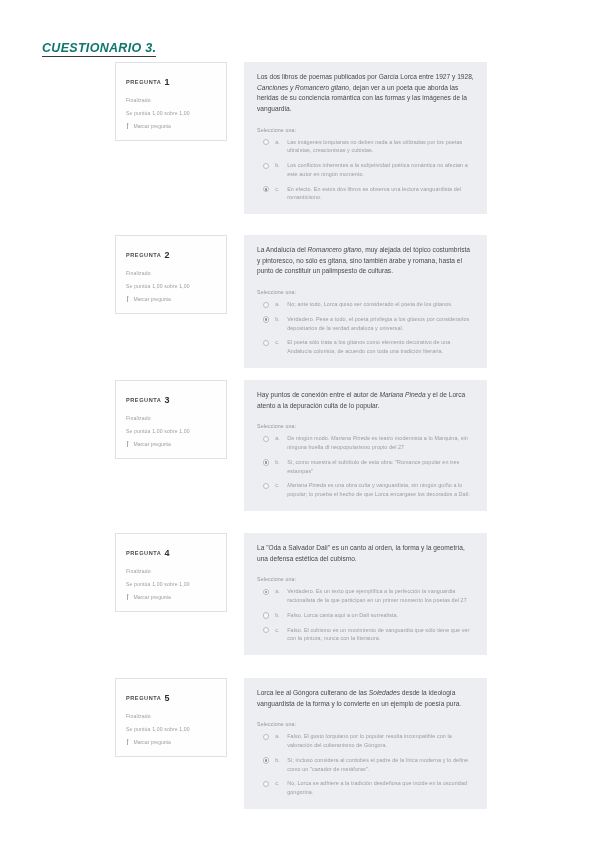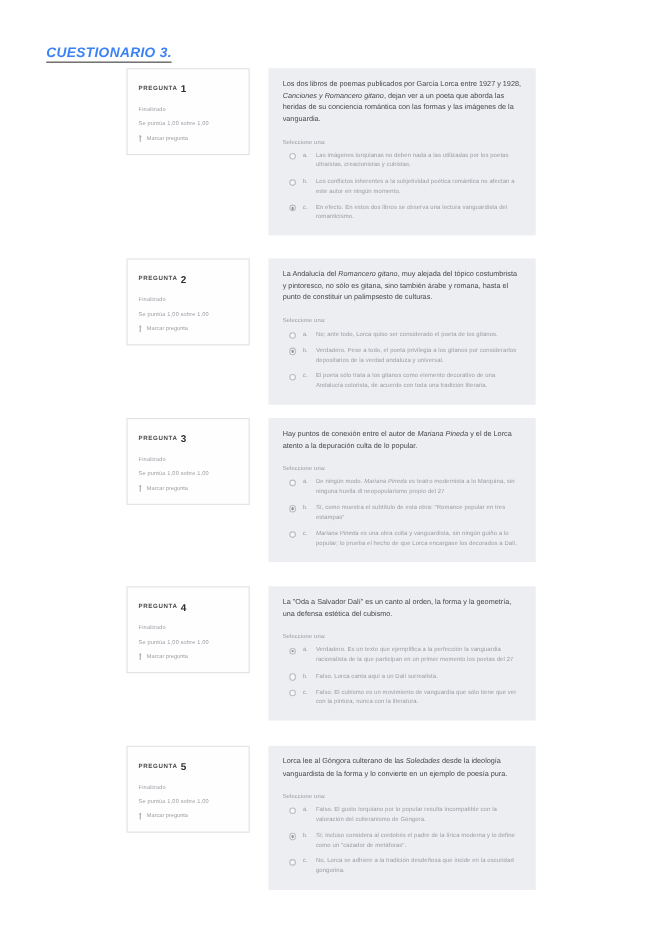--- a/index.html
+++ b/index.html
@@ -24,21 +24,21 @@
   }
   
   .doc-title {
     position: absolute;
     left: 42px;
     top: 41px;
     font-size: 12.5px;
     font-weight: bold;
     font-style: italic;
     letter-spacing: 0.3px;
-    color: #3b82f6;
+    color: #0f766e;
     border-bottom: 1.3px solid #3a3a3a;
     padding-bottom: 1px;
     white-space: nowrap;
   }
   
   .qblock {
     position: absolute;
     left: 115px;
     width: 372px;
     display: flex;

